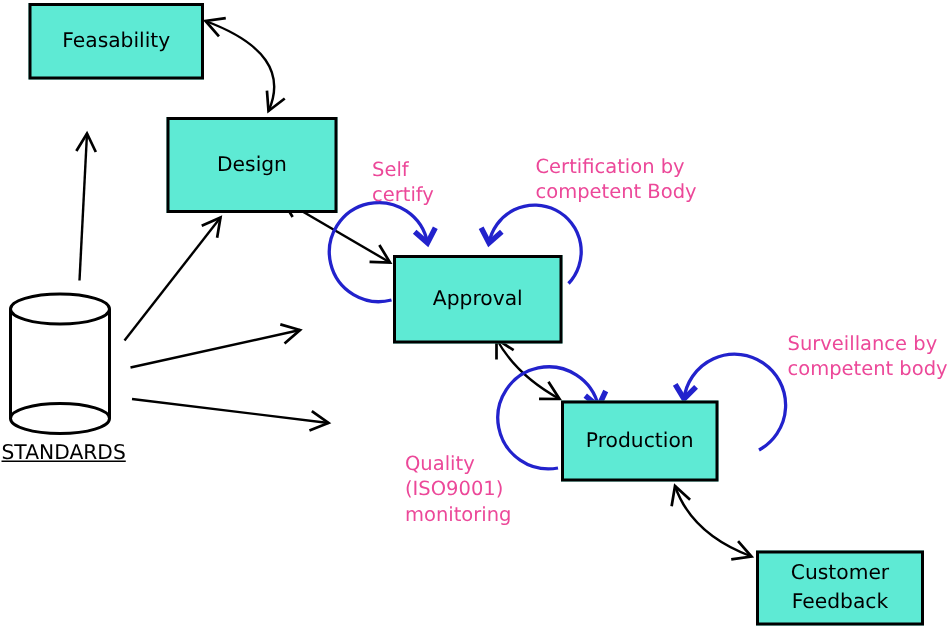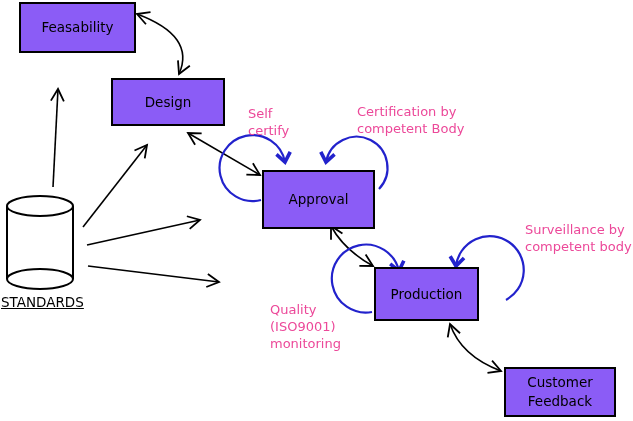--- a/index.html
+++ b/index.html
@@ -7,21 +7,21 @@
     position: relative;
     width: 633px; height: 421px;
     background: #ffffff;
     font-family: "DejaVu Sans", "Liberation Sans", sans-serif;
     overflow: hidden;
   }
   #wires { position:absolute; left:0; top:0; width:633px; height:421px; }
   .node {
     position: absolute;
     border: 2px solid #000;
-    background: #8b5cf6;
+    background: #5eead4;
     box-sizing: border-box;
     display: flex; align-items: center; justify-content: center;
     font-size: 13.5px; color: #000;
     text-align: center;
     white-space: pre-line;
     line-height: 19px;
   }
   .blue-label {
     position: absolute;
     color: #ec4899;
@@ -75,21 +75,21 @@
     <g fill="none" stroke="#2222cc" stroke-width="2.2">
       <path d="M 261 200 A 33 33 0 1 1 285 162" marker-end="url(#mBlue)"></path>
       <path d="M 379 189 A 31 31 0 1 0 326 162" marker-end="url(#mBlue)"></path>
       <path d="M 372 312 A 34 34 0 1 1 399 271" marker-end="url(#mBlue)"></path>
       <path d="M 506 300 A 34 34 0 1 0 456 266" marker-end="url(#mBlue)"></path>
     </g>
   </svg>
 
   <div class="node" style="left:19px;  top:2px;   width:117px; height:51px;">Feasability</div>
 
-  <div class="node" style="left:111px; top:78px;  width:114px; height:48px;">Design</div>
+  <div class="node" style="left:111px; top:78px;  width:114px; height:64px;">Design</div>
 
   <div class="node" style="left:262px; top:170px; width:113px; height:59px;">Approval</div>
 
   <div class="node" style="left:374px; top:267px; width:105px; height:54px;">Production</div>
 
   <div class="node" style="left:504px; top:367px; width:112px; height:50px;">Customer
 Feedback</div>
 
   <div class="blue-label" style="left:248px; top:105px;">Self
 certify</div>

